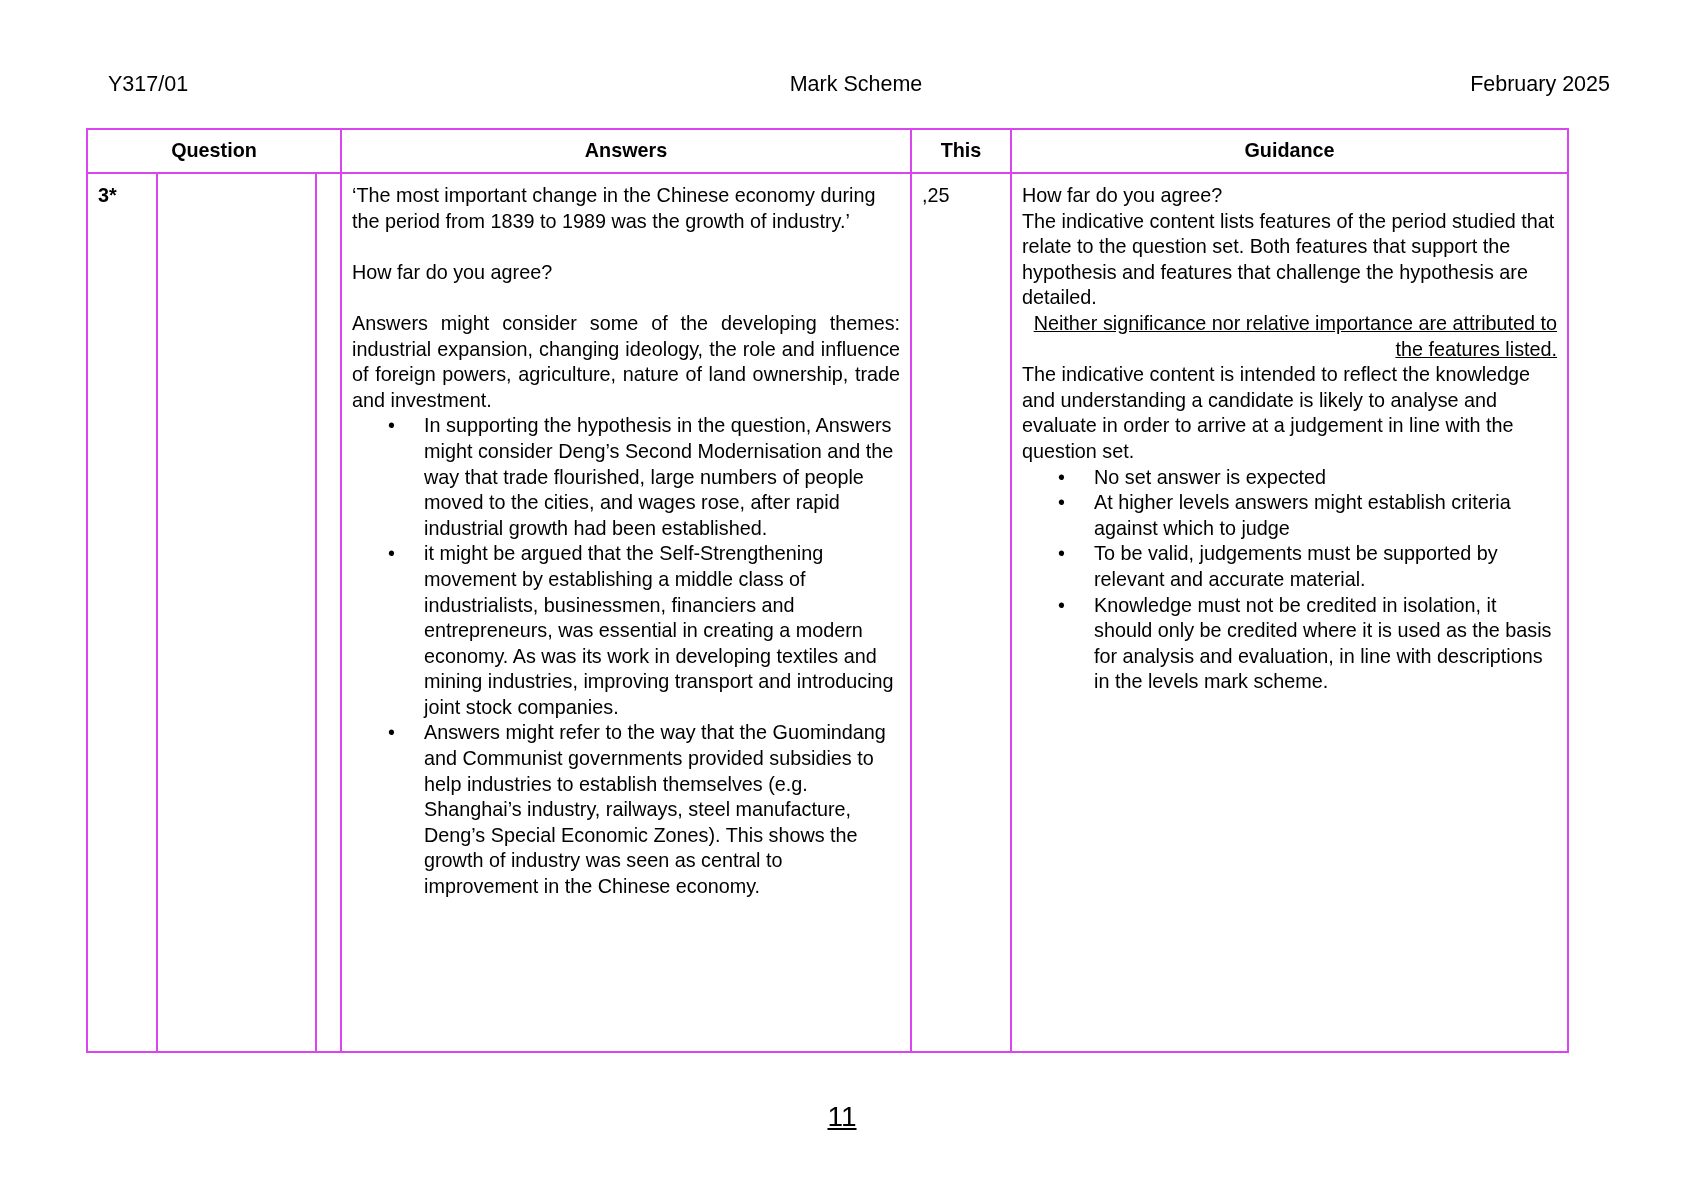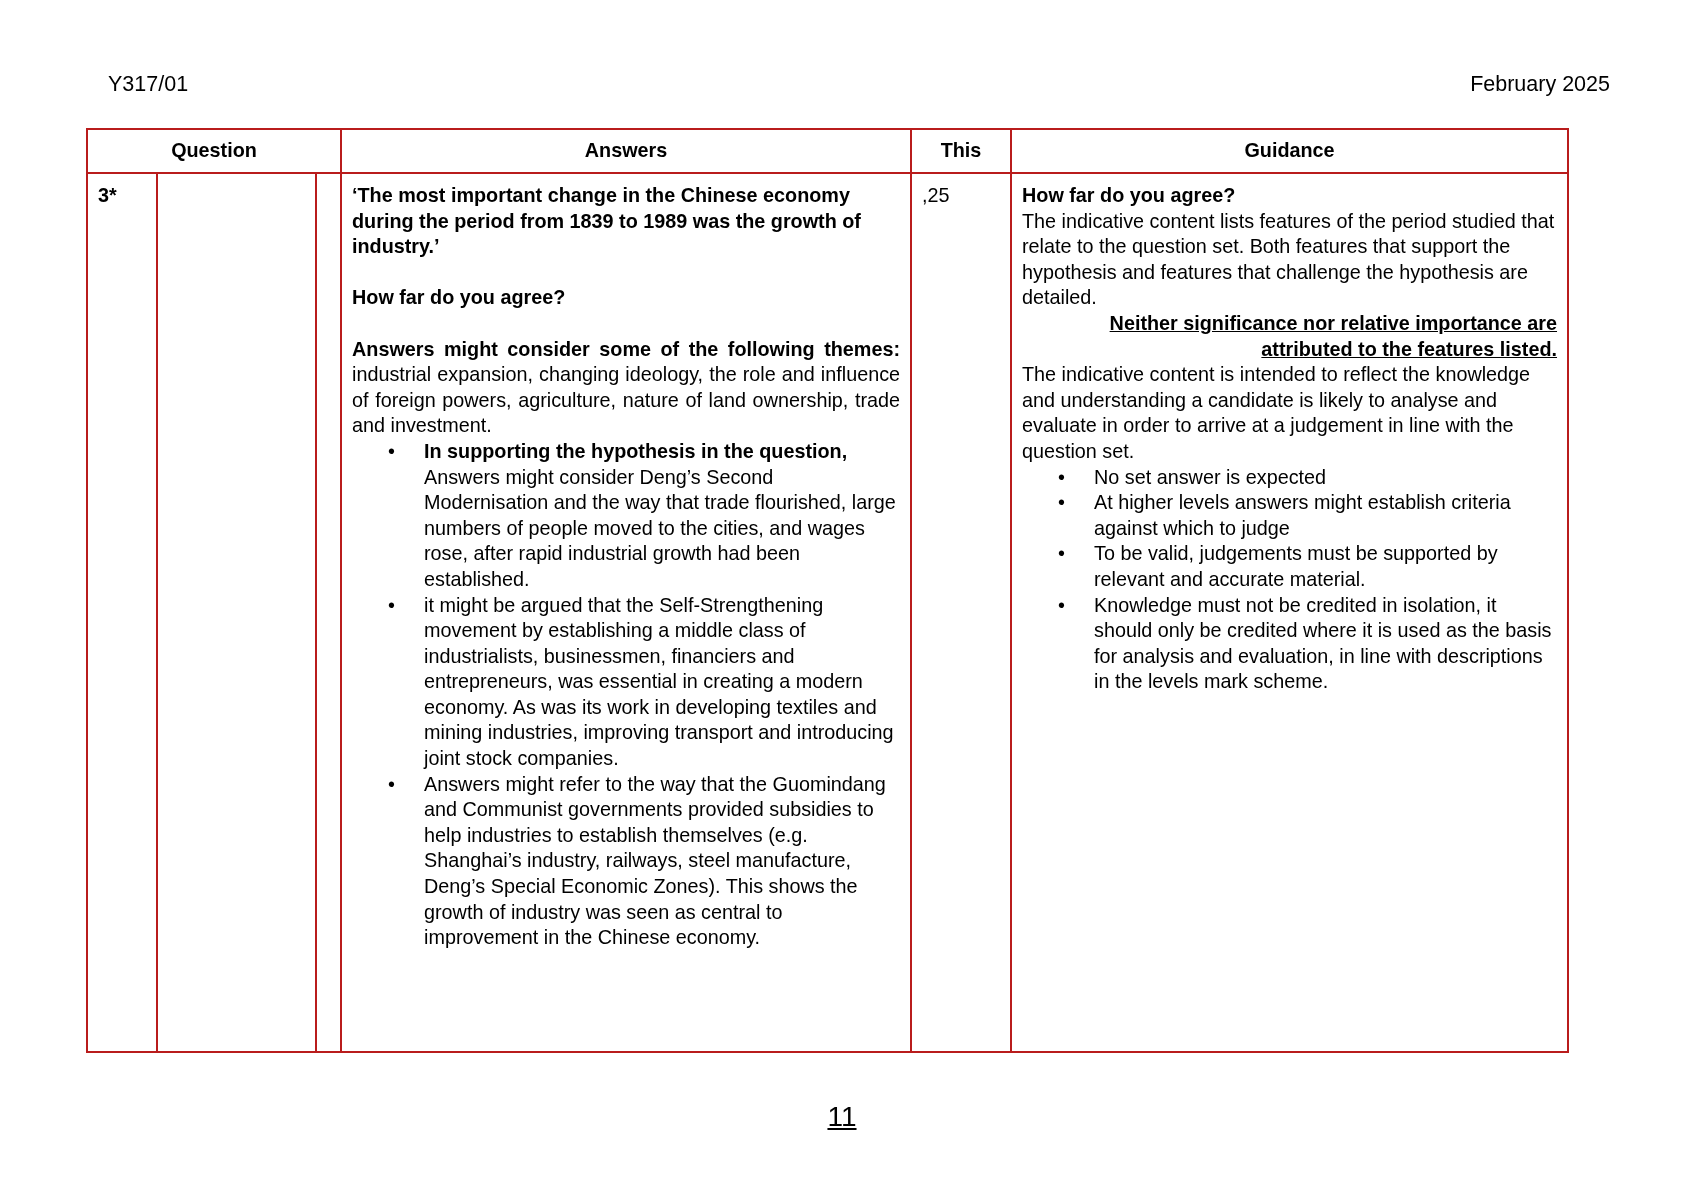--- a/index.html
+++ b/index.html
@@ -32,36 +32,36 @@
       position: absolute;
       top: 128px;
       left: 86px;
       width: 1481px;
       border-collapse: collapse;
       table-layout: fixed;
       font-size: 19.8px;
       line-height: 25.6px;
     }
     table.ms th, table.ms td {
-      border: 2px solid #b91c1c;
+      border: 2px solid #d946ef;
       vertical-align: top;
       padding: 0;
     }
     table.ms th {
       font-weight: bold;
       text-align: center;
       height: 42px;
       vertical-align: middle;
     }
     table.ms td {
       padding: 9px 10px 6px 10px;
     }
     td.q-num { font-weight: bold; }
     td.q-sub, td.q-sub2 { padding: 0; }
-    .b { font-weight: bold; }
+    .b { font-weight: normal; }
     .u { text-decoration: underline; text-align: right; }
     .just { text-align: justify; }
     p { margin: 0; }
     .gap { height: 25.6px; }
     ul.bul {
       margin: 0;
       padding: 0;
       list-style: none;
     }
     ul.bul li {
@@ -84,20 +84,21 @@
       text-align: center;
       font-size: 28px;
       text-decoration: underline;
     }
   </style>
 </head>
 <body>
 
 <div class="page-header">
   <span class="left">Y317/01</span>
+  <span class="center">Mark Scheme</span>
   <span class="right">February 2025</span>
 </div>
 
 <table class="ms">
   <colgroup>
     <col style="width:70px">
     <col style="width:159px">
     <col style="width:25px">
     <col style="width:570px">
     <col style="width:100px">
@@ -115,21 +116,21 @@
     <tr style="height:879px">
       <td class="q-num">3*</td>
       <td class="q-sub"></td>
       <td class="q-sub2"></td>
 
       <td>
         <p class="b">‘The most important change in the Chinese economy during the period from 1839 to 1989 was the growth of industry.’</p>
         <div class="gap"></div>
         <p class="b">How far do you agree?</p>
         <div class="gap"></div>
-        <p class="just"><span class="b">Answers might consider some of the following themes:</span><span> industrial expansion, changing ideology, the role and influence of foreign powers, agriculture, nature of land ownership, trade and investment.</span></p>
+        <p class="just"><span class="b">Answers might consider some of the developing themes:</span><span> industrial expansion, changing ideology, the role and influence of foreign powers, agriculture, nature of land ownership, trade and investment.</span></p>
         <ul class="bul answer-list">
           <li>
             <span class="dot">•</span>
             <span class="b">In supporting the hypothesis in the question,</span><span> Answers might consider Deng’s Second Modernisation and the way that trade flourished, large numbers of people moved to the cities, and wages rose, after rapid industrial growth had been established.</span>
           </li>
           <li>
             <span class="dot">•</span>
             <span>it might be argued that the Self-Strengthening movement by establishing a middle class of industrialists, businessmen, financiers and entrepreneurs, was essential in creating a modern economy. As was its work in developing textiles and mining industries, improving transport and introducing joint stock companies.</span>
           </li>
           <li>

